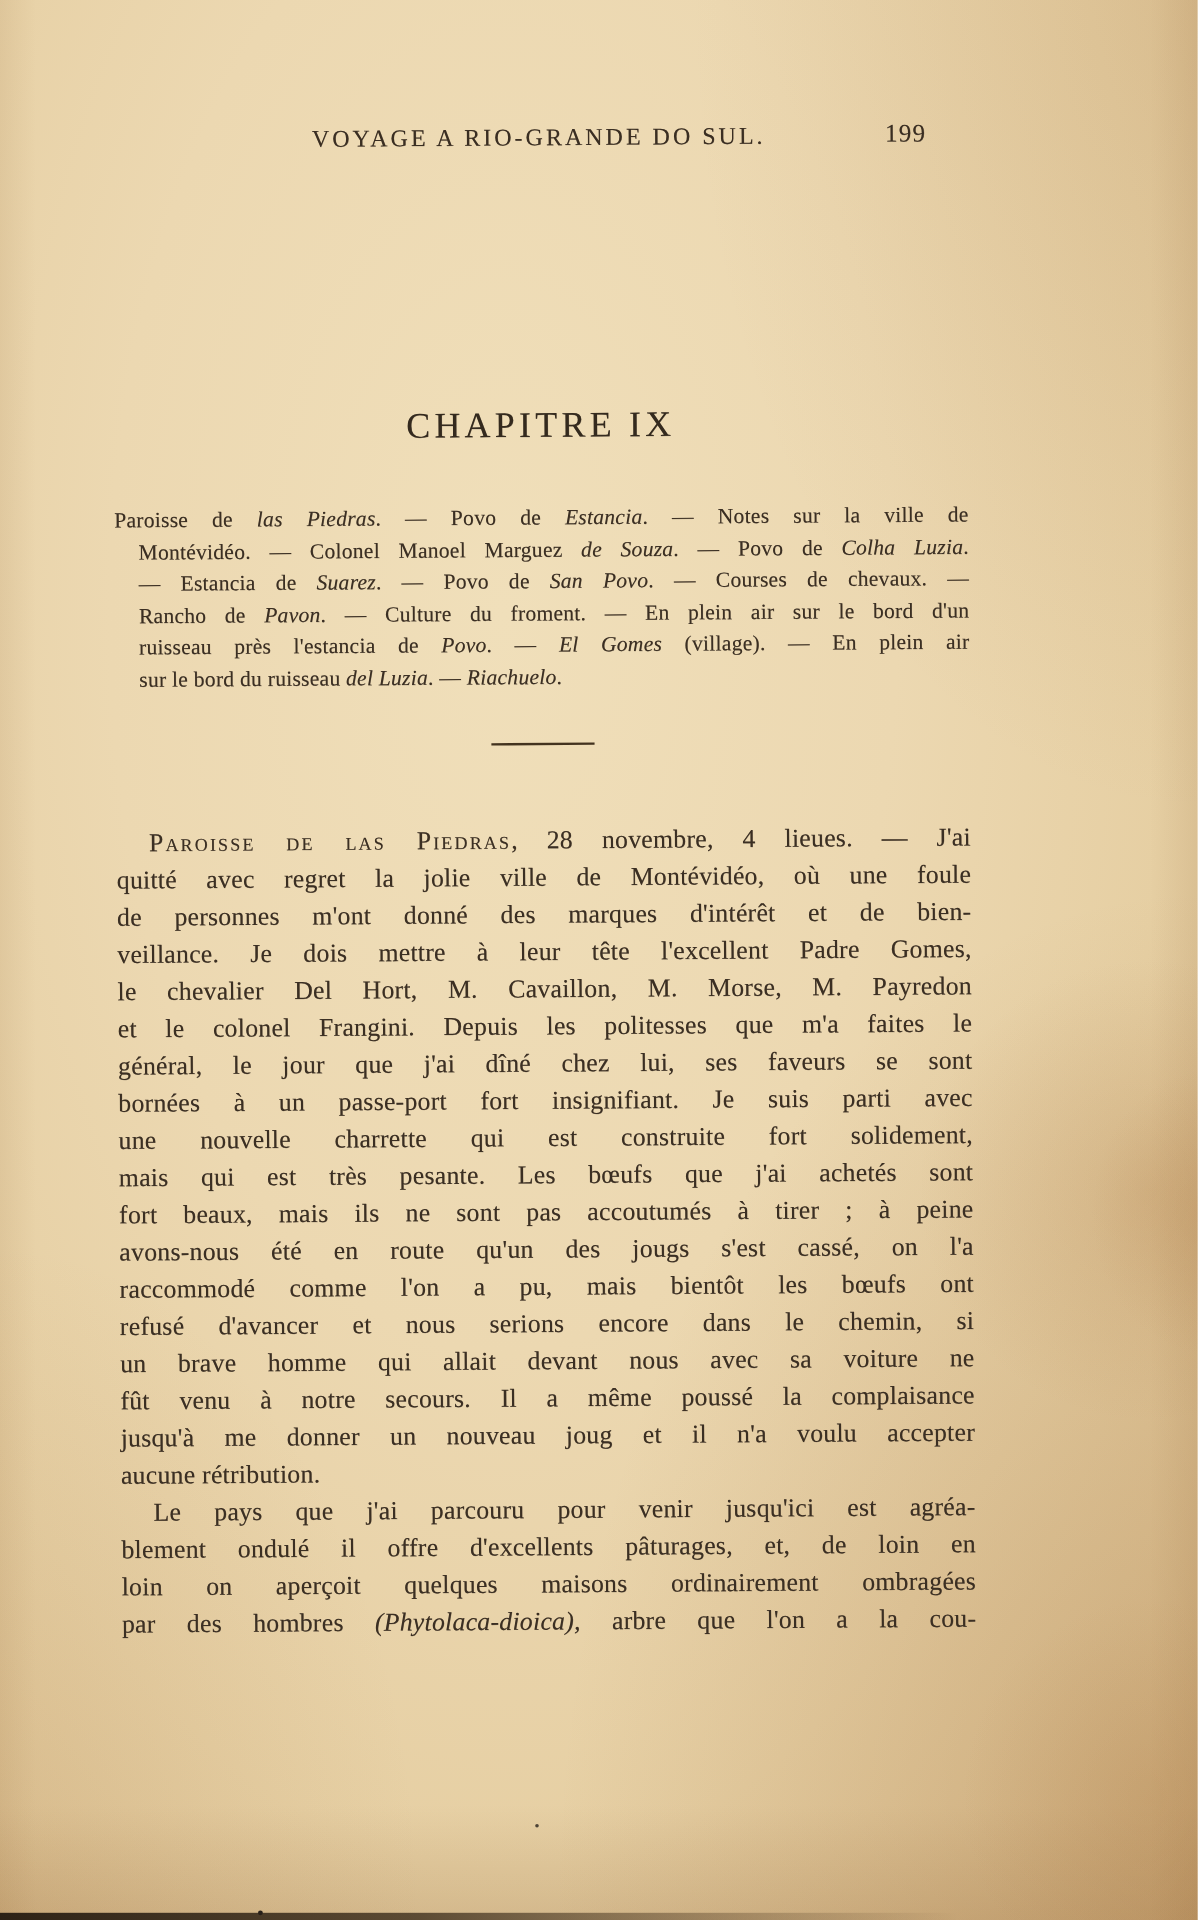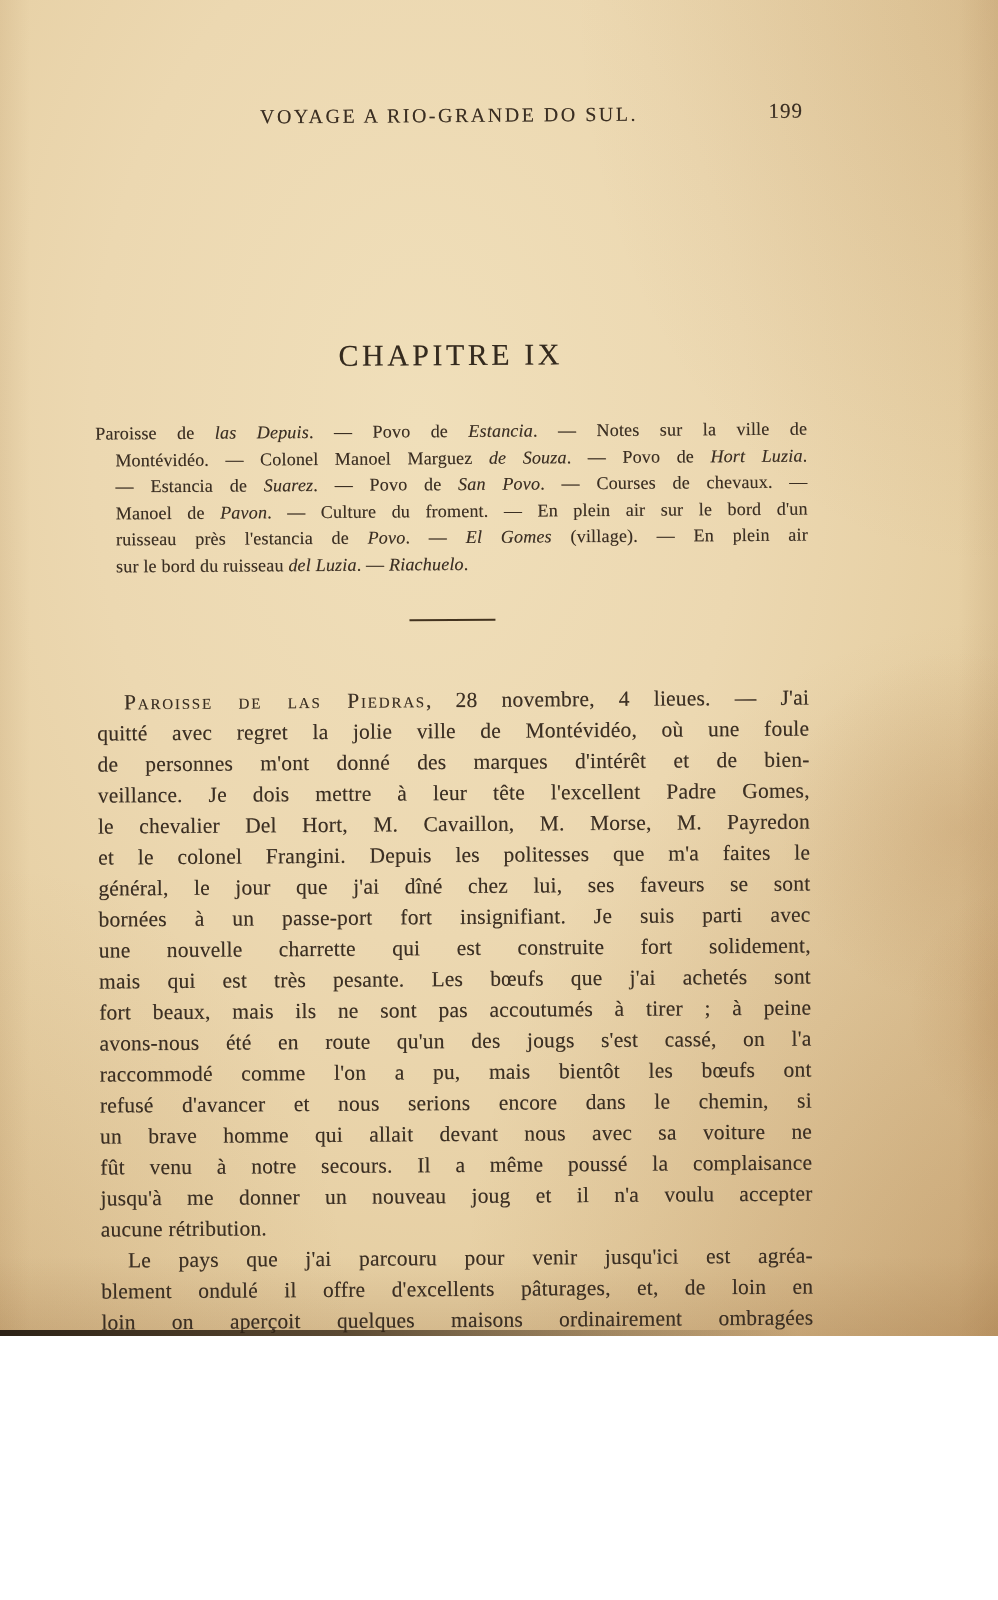--- a/index.html
+++ b/index.html
@@ -1,21 +1,21 @@
 <!DOCTYPE html>
 <html><head>
 <meta charset="utf-8">
 <style>
   html, body { margin: 0; padding: 0; }
   body { width: 998px; height: 1600px; overflow: hidden; }
 
   .page {
     position: relative;
     width: 998px;
-    height: 1336px;
+    height: 1600px;
     overflow: hidden;
     font-family: "Liberation Serif", "DejaVu Serif", serif;
     color: #3b2f23;
     background:
       radial-gradient(circle at 96% 62%, rgba(166,113,61,0.20) 0%, rgba(166,113,61,0.0) 14%),
       radial-gradient(ellipse at 100% 100%, rgba(150,98,48,0.30) 0%, rgba(150,98,48,0.0) 38%),
       radial-gradient(ellipse at 100% 0%, rgba(160,112,62,0.16) 0%, rgba(160,112,62,0.0) 30%),
       radial-gradient(ellipse at 0% 100%, rgba(150,100,50,0.14) 0%, rgba(150,100,50,0.0) 25%),
       linear-gradient(to right, rgba(140,95,48,0.10) 0%, rgba(140,95,48,0.0) 3%),
       linear-gradient(to left, rgba(140,95,48,0.12) 0%, rgba(140,95,48,0.0) 4%),
@@ -37,21 +37,21 @@
     position: relative;
     margin-top: 104px;
     height: 28px;
     font-size: 20px;
     letter-spacing: 2.5px;
     text-align: center;
     color: #3a2e22;
   }
   .running-head .page-num {
     position: absolute;
-    right: 2px;
+    right: 33px;
     top: -3px;
     font-size: 21px;
     letter-spacing: 1px;
   }
 
   .chapter {
     margin: 206px 0 0 0;
     font-size: 30px;
     font-weight: normal;
     letter-spacing: 3.5px;
@@ -131,24 +131,24 @@
   <div class="content">
 
     <div class="running-head">
       <span class="head-title">VOYAGE A RIO-GRANDE DO SUL.</span>
       <span class="page-num">199</span>
     </div>
 
     <h1 class="chapter">CHAPITRE IX</h1>
 
     <div class="summary">
-        <div class="ln just hang"><span>Paroisse de </span><span class="it">las Depuis</span><span>. — Povo de </span><span class="it">Estancia</span><span>. — Notes sur la ville de</span></div>
-        <div class="ln just"><span>Montévidéo. — Colonel Manoel Marguez </span><span class="it">de Souza</span><span>. — Povo de </span><span class="it">Hort Luzia</span><span>.</span></div>
+        <div class="ln just hang"><span>Paroisse de </span><span class="it">las Piedras</span><span>. — Povo de </span><span class="it">Estancia</span><span>. — Notes sur la ville de</span></div>
+        <div class="ln just"><span>Montévidéo. — Colonel Manoel Marguez </span><span class="it">de Souza</span><span>. — Povo de </span><span class="it">Colha Luzia</span><span>.</span></div>
         <div class="ln just"><span>— Estancia de </span><span class="it">Suarez</span><span>. — Povo de </span><span class="it">San Povo</span><span>. — Courses de chevaux. —</span></div>
-        <div class="ln just"><span>Manoel de </span><span class="it">Pavon</span><span>. — Culture du froment. — En plein air sur le bord d'un</span></div>
+        <div class="ln just"><span>Rancho de </span><span class="it">Pavon</span><span>. — Culture du froment. — En plein air sur le bord d'un</span></div>
         <div class="ln just"><span>ruisseau près l'estancia de </span><span class="it">Povo</span><span>. — </span><span class="it">El Gomes</span><span> (village). — En plein air</span></div>
         <div class="ln"><span>sur le bord du ruisseau </span><span class="it">del Luzia</span><span>. — </span><span class="it">Riachuelo</span><span>.</span></div>
       </div>
 
     <hr class="separator">
 
     <div class="bodytext">
         <div class="ln just ind"><span class="sc">Paroisse de las Piedras</span><span>, 28 novembre, 4 lieues. — J'ai</span></div>
         <div class="ln just"><span>quitté avec regret la jolie ville de Montévidéo, où une foule</span></div>
         <div class="ln just"><span>de personnes m'ont donné des marques d'intérêt et de bien-</span></div>

